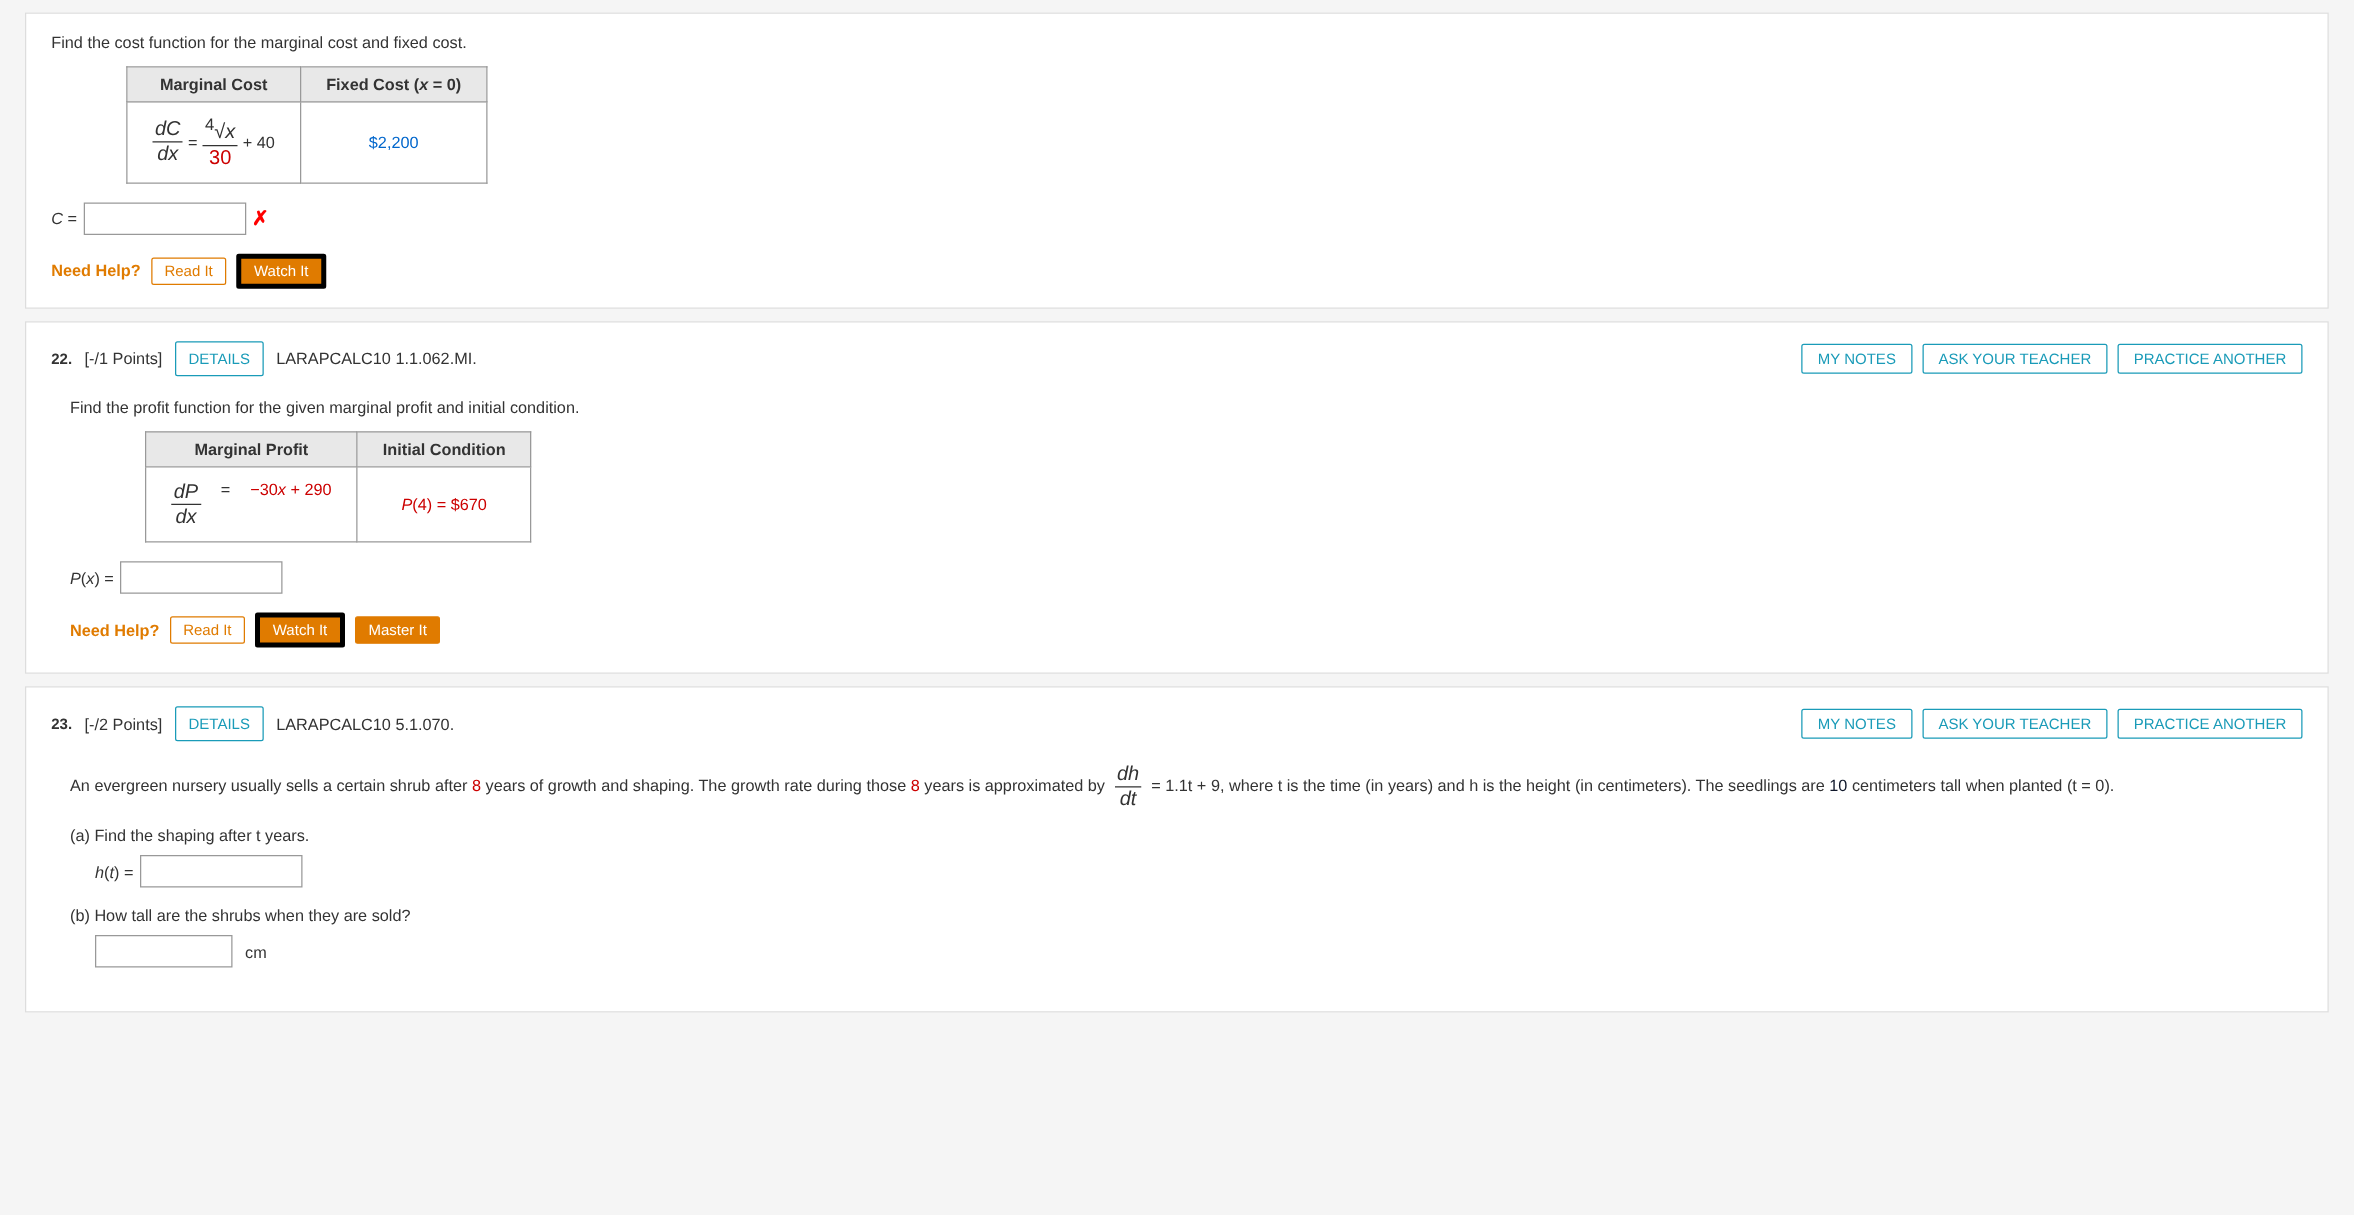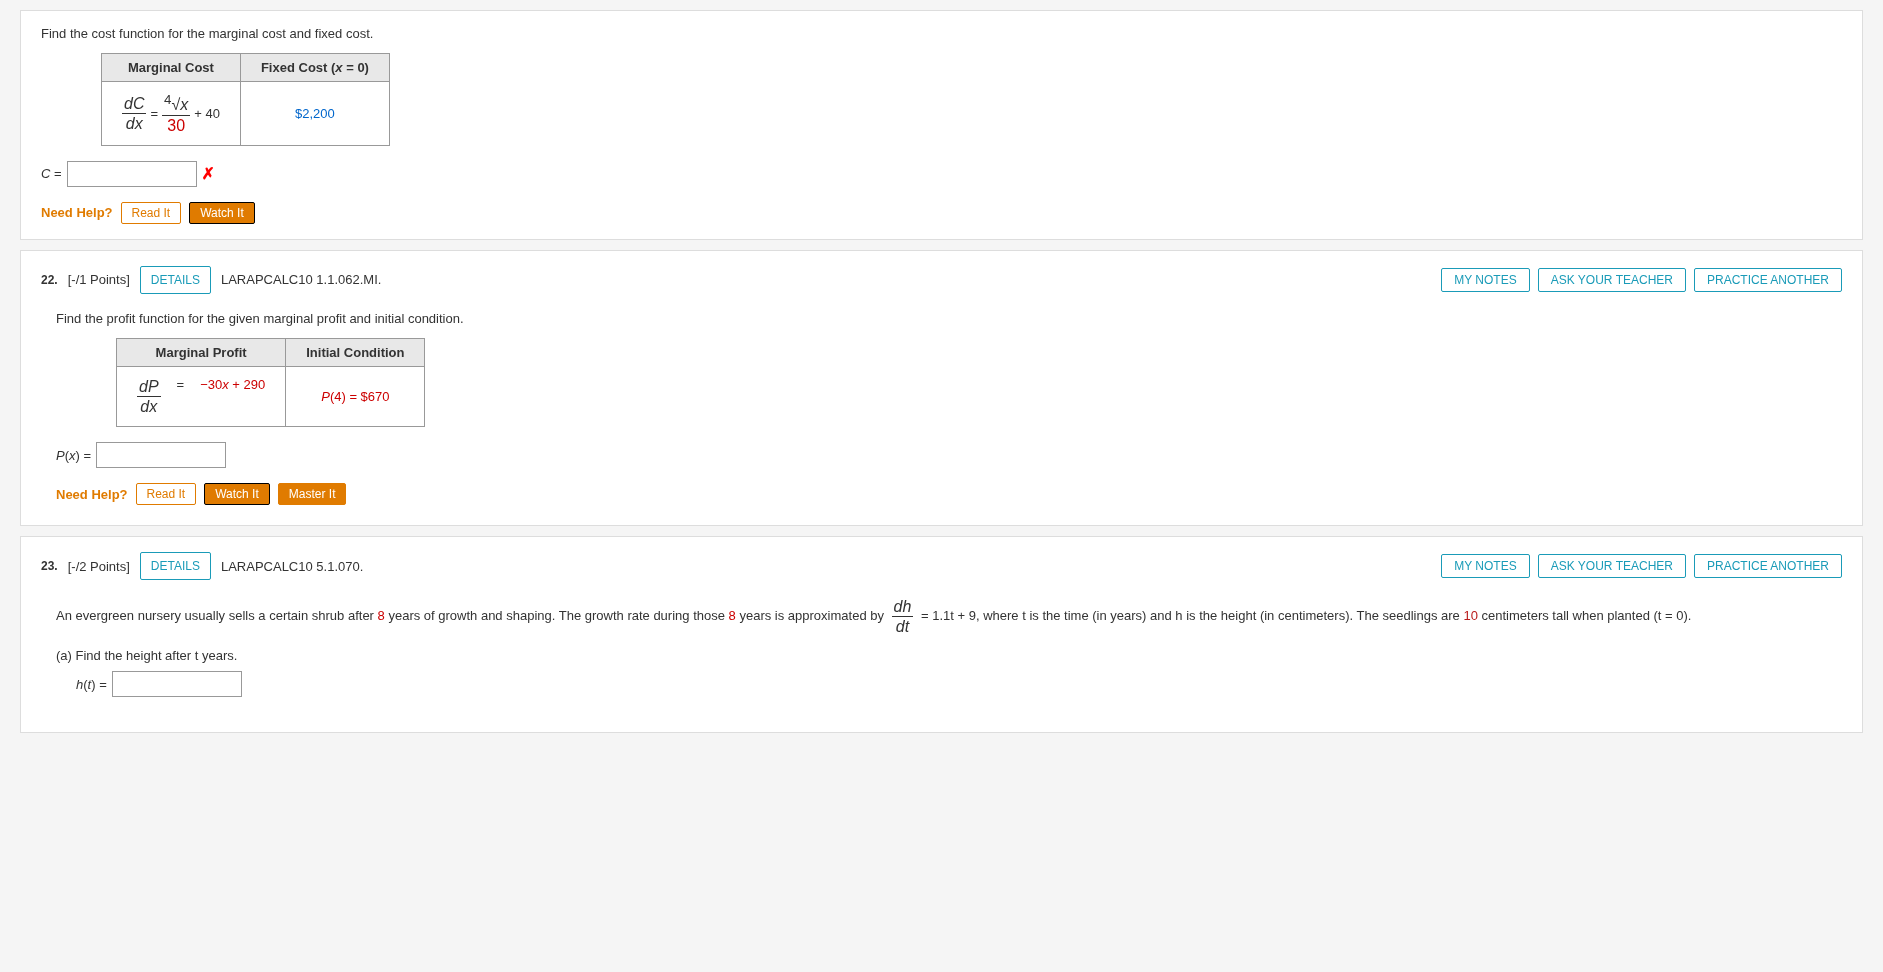--- a/index.html
+++ b/index.html
@@ -150,21 +150,21 @@
       border: 1px solid #e07b00;
       color: #e07b00;
       padding: 3px 10px;
       font-size: 12px;
       cursor: pointer;
       border-radius: 2px;
     }
     
     .watch-it-btn {
       background: #e07b00;
-      border: 1px solid #000000;
+      border: 4px solid #000000;
       color: #fff;
       padding: 3px 10px;
       font-size: 12px;
       cursor: pointer;
       border-radius: 2px;
     }
     
     .master-it-btn {
       background: #e07b00;
       border: 1px solid #e07b00;
@@ -349,26 +349,33 @@
       <span>years of growth and shaping. The growth rate during those</span>
       <span style="color:#cc0000;">8</span>
       <span>years is approximated by</span>
       <span style="margin: 0 4px;">
         <span class="fraction" style="display:inline-flex; vertical-align:middle;">
           <span class="num"><em>dh</em></span>
           <span class="den"><em>dt</em></span>
         </span>
       </span>
       <span>= 1.1t + 9, where t is the time (in years) and h is the height (in centimeters). The seedlings are</span>
-      <span style="color:#b91c1c;">10</span>
+      <span style="color:#0f172a;">10</span>
       <span>centimeters tall when planted (t = 0).</span>
     </p>
 
     <div class="sub-question">
-      <p>(a)  Find the height after t years.</p>
+      <p>(a)  Find the shaping after t years.</p>
       <div class="answer-row" style="margin-top:8px; margin-left:20px;">
         <span><em>h</em>(<em>t</em>) =</span>
         <input type="text" class="answer-input" style="">
       </div>
     </div>
 
+    <div class="sub-question" style="margin-top:15px;">
+      <p>(b)  How tall are the shrubs when they are sold?</p>
+      <div class="answer-row" style="margin-top:8px; margin-left:20px;">
+        <input type="text" class="answer-input" style="width: 110px;">
+        <span class="cm-label">cm</span>
+      </div>
+    </div>
   </div>
 </div>
 
 </body></html>

